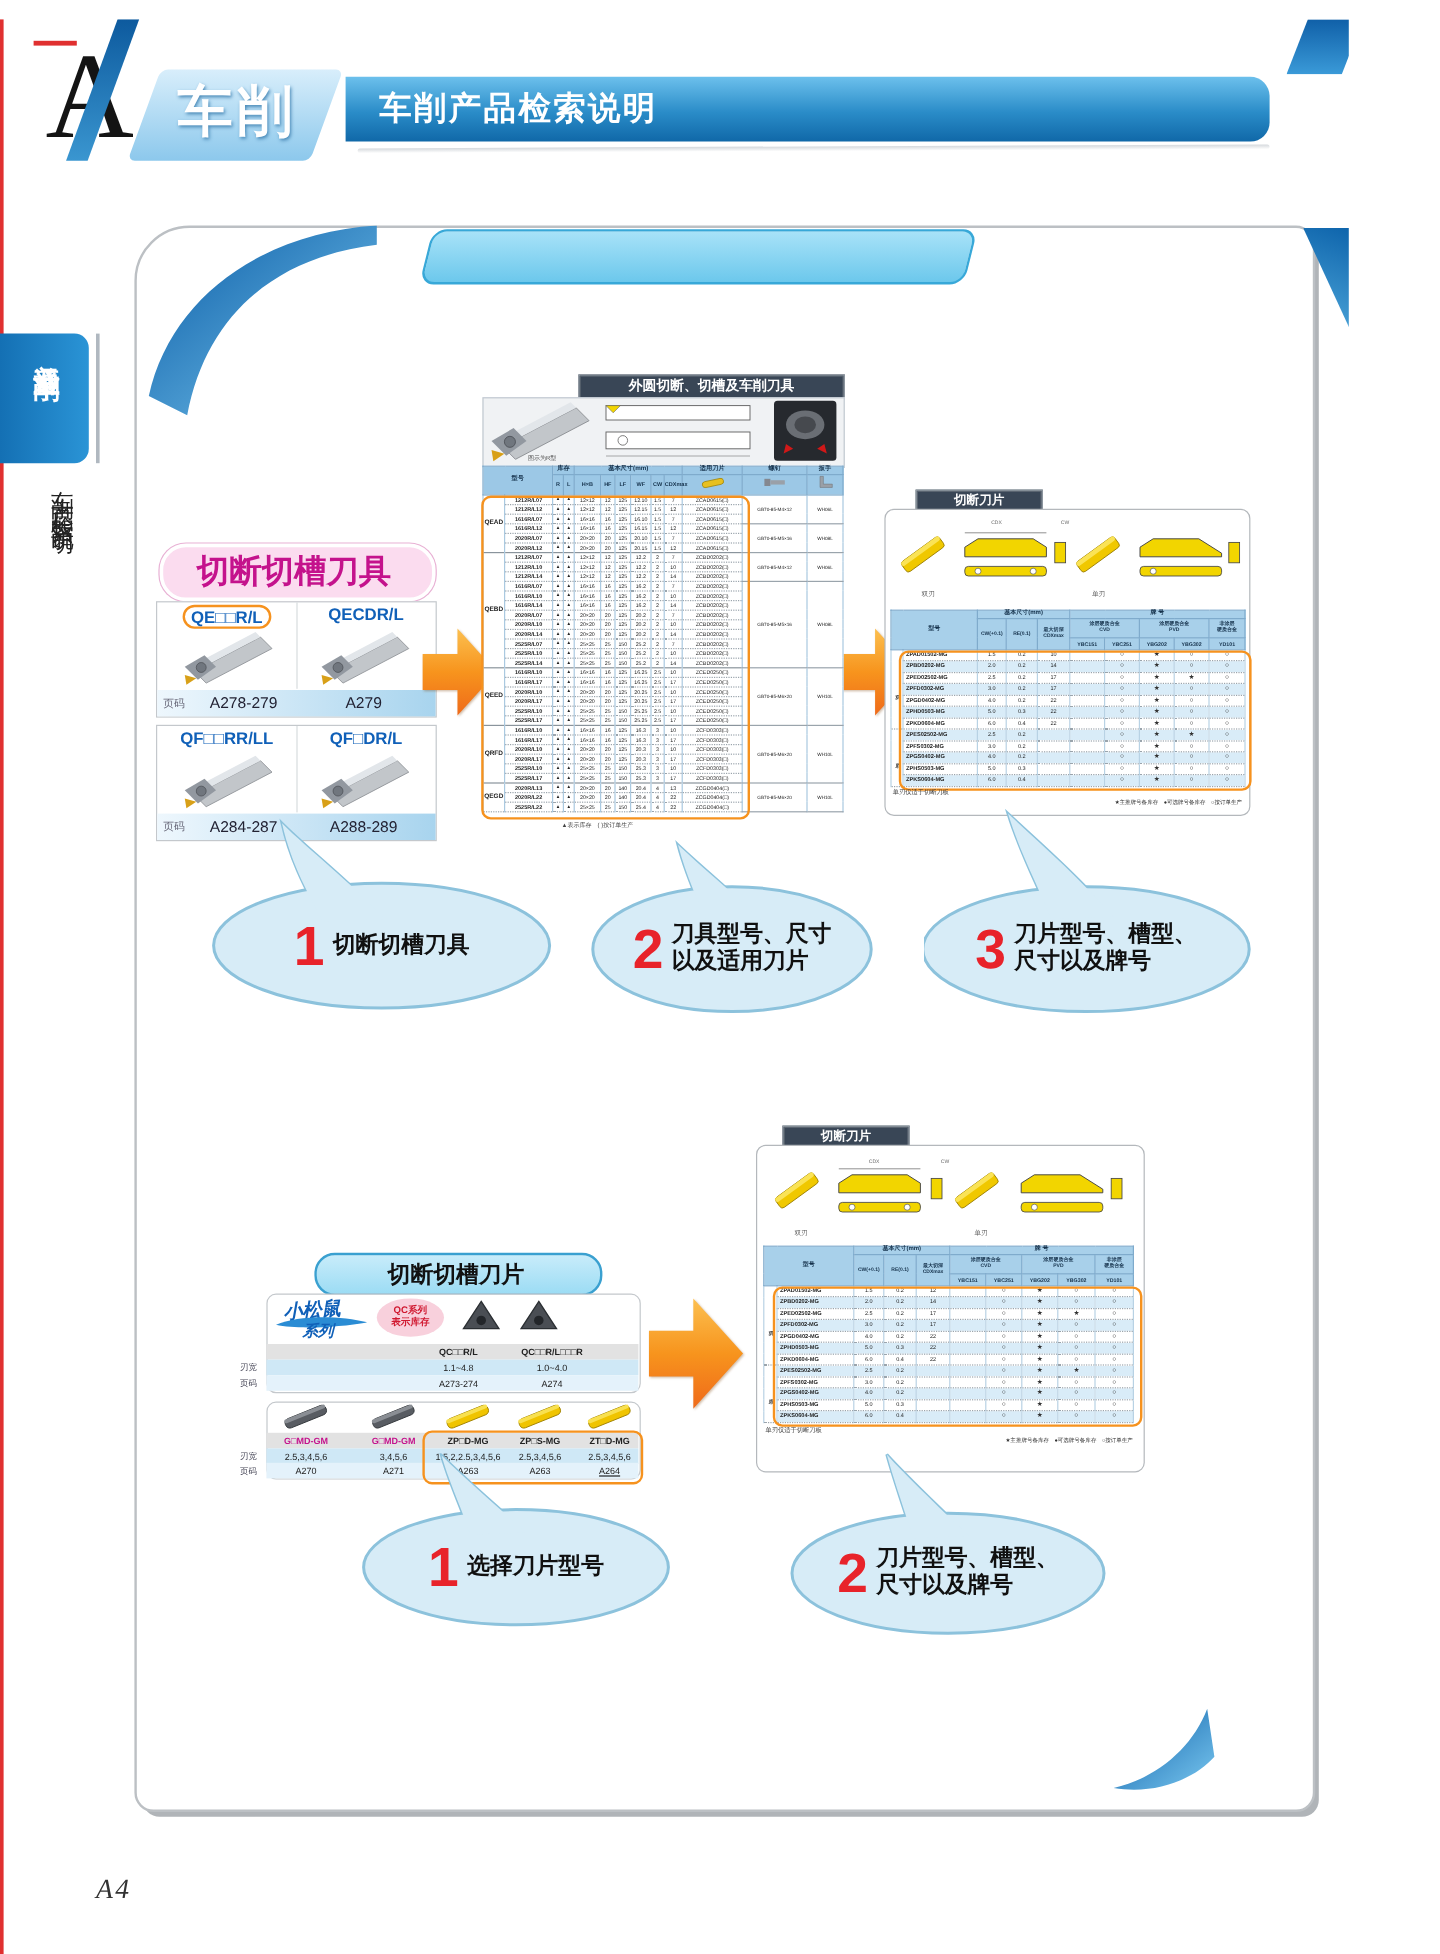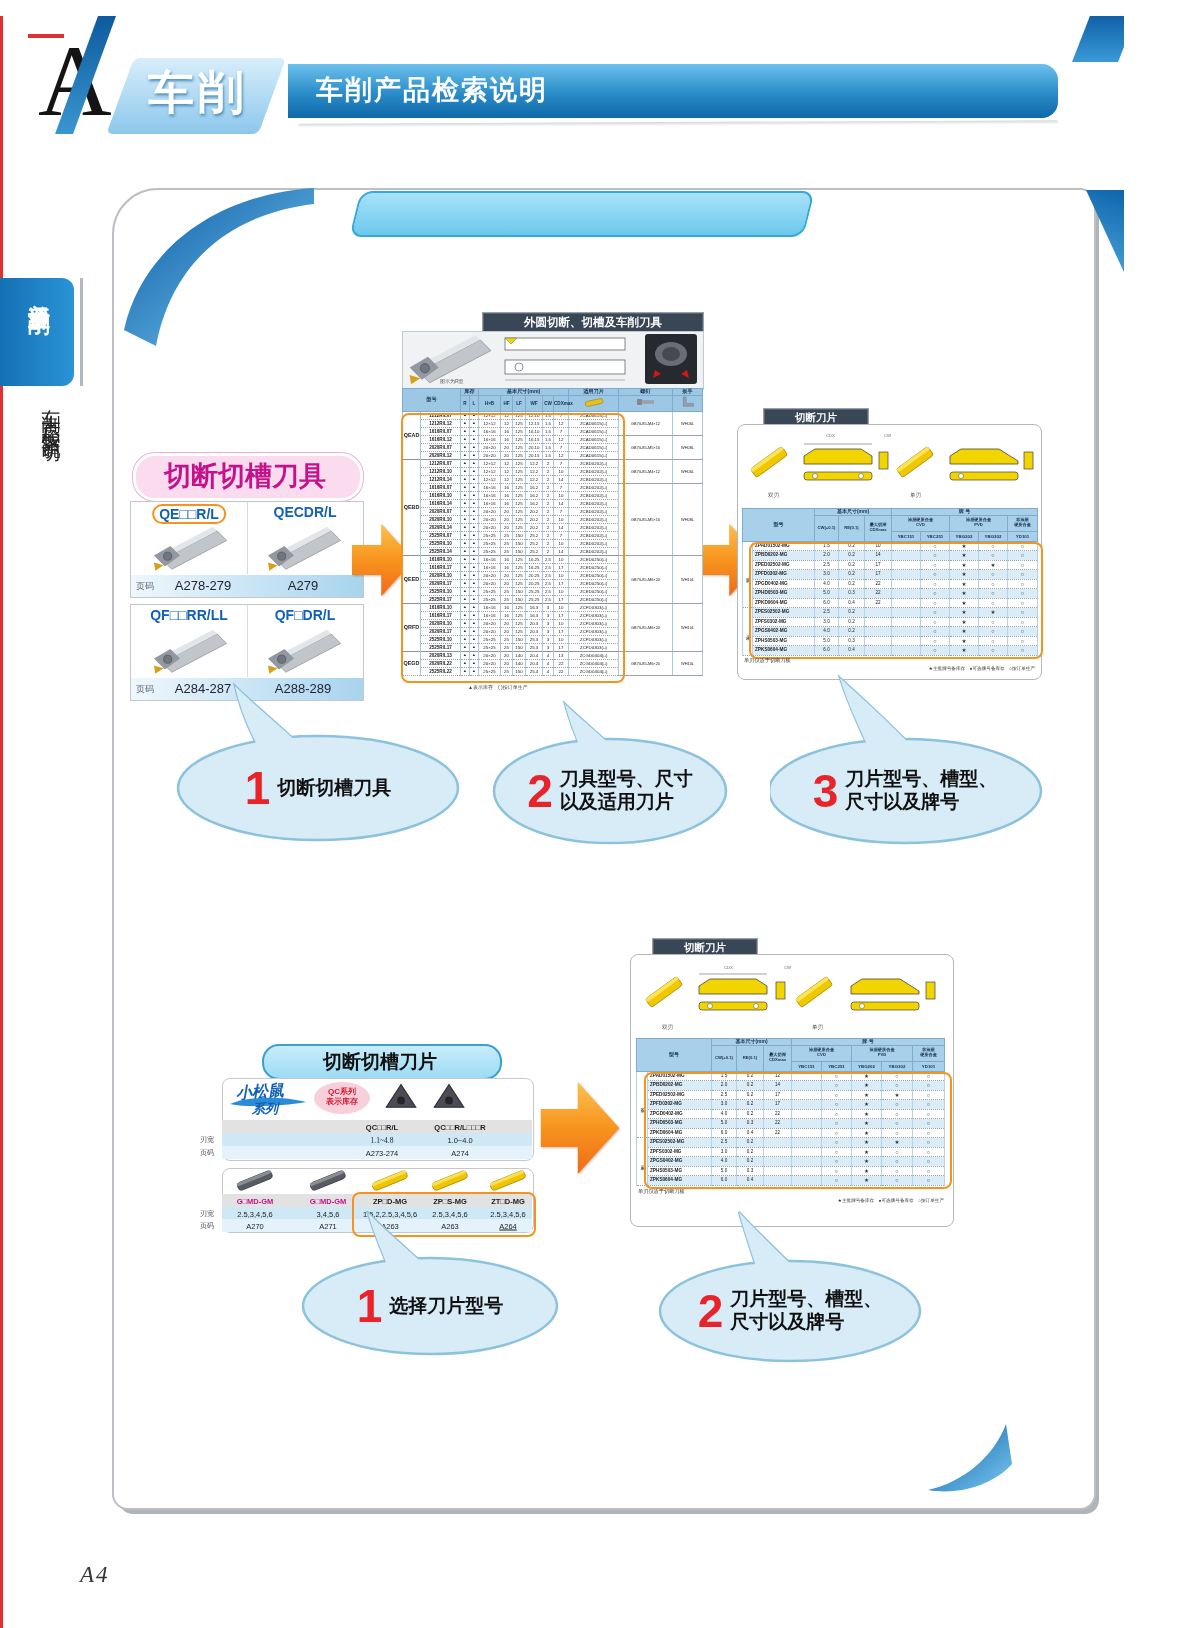--- a/index.html
+++ b/index.html
@@ -996,21 +996,21 @@
       <use href="#trigon"></use>
     </svg>
   <svg class="abs" style="left:432px;top:1066px" width="34" height="30">
       <use href="#trigon"></use>
     </svg>
   <div class="strip" id="c1models" style="top:1104px;background:#e2e2e2">
       <span class="cellv cellm" style="left: 160px;">QC□□R/L</span>
       <span class="cellv cellm" style="left: 238px;">QC□□R/L□□□R</span>
     </div>
   <div class="strip" id="c1widths" style="top:1117px;background:#cfe8f6">
-      <span class="cellv" style="left: 160px; font-family: Liberation Serif, serif;">1.1~4.8</span>
+      <span class="cellv" style="left: 160px;">1.1~4.8</span>
       <span class="cellv" style="left: 238px;">1.0~4.0</span>
     </div>
   <div class="strip" id="c1pages" style="top:1130px;background:#e4f2fb">
       <span class="cellv" style="left: 160px;">A273-274</span>
       <span class="cellv" style="left: 238px;">A274</span>
     </div>
   <div class="outside-label" style="top:1119px">刃宽</div>
   <div class="outside-label" style="top:1132px">页码</div>
 
   <div class="lcard" style="top:1152px;height:63px"></div>

